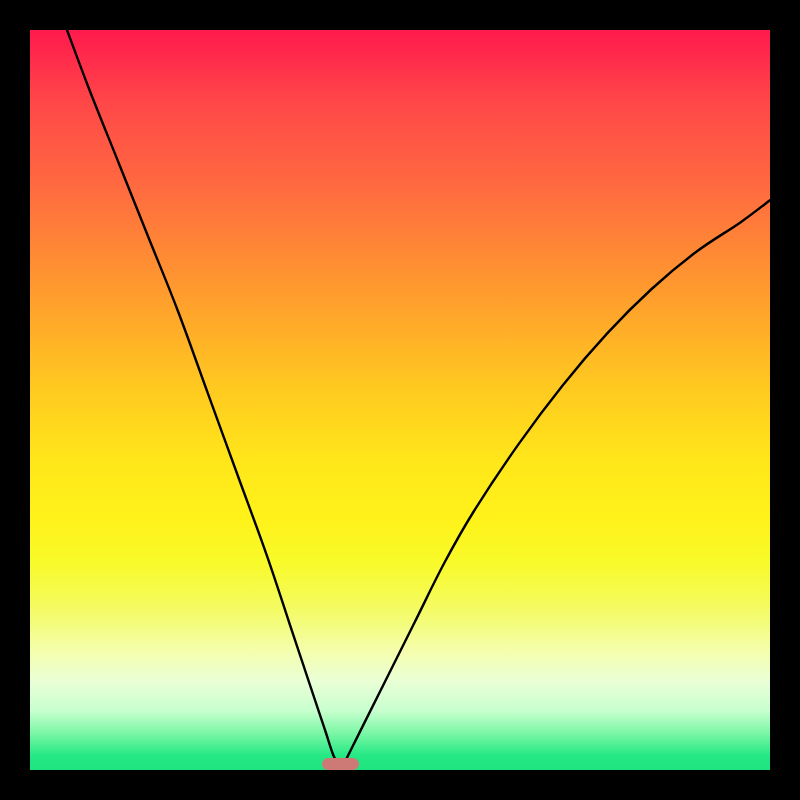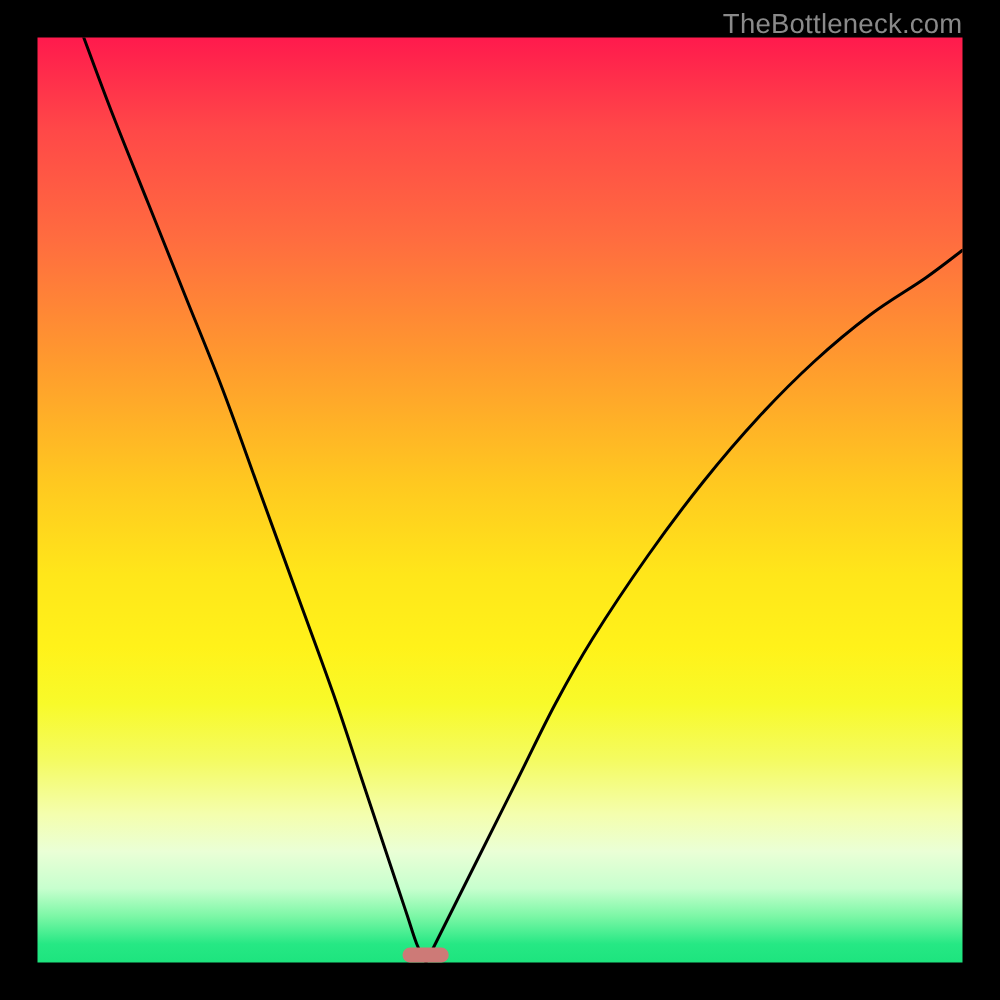--- a/index.html
+++ b/index.html
@@ -58,21 +58,20 @@
     position: absolute;
     left: 0;
     top: 0;
     pointer-events: none;
   }
 </style>
 </head>
 <body>
 
 <div class="frame">
-  <div class="watermark">TheBottleneck.com</div>
 
   <div class="plot-area">
     <svg class="curve" width="740" height="740" viewBox="0 0 740 740">
       <path id="curve-left" fill="none" stroke="#000" stroke-width="2.4" stroke-linecap="round" d="M 37 0 C 40.996 10.655999999999988 49.876000000000005 35.223999999999926 59.2 59.19999999999993 C 68.524 83.17599999999993 78.14399999999999 106.56000000000003 88.8 133.20000000000005 C 99.456 159.84000000000006 107.744 180.56000000000006 118.4 207.20000000000005 C 129.056 233.84000000000003 137.344 253.228 148 281.2 C 158.656 309.17199999999997 166.944 333.29599999999994 177.6 362.59999999999997 C 188.256 391.904 196.544 414.696 207.20000000000002 444 C 217.85600000000002 473.304 227.47600000000003 498.76 236.8 525.4 C 246.124 552.04 252.34 572.02 259 592 C 265.66 611.98 268.472 620.4159999999999 273.8 636.4 C 279.12800000000004 652.384 284.60400000000004 668.8119999999999 288.6 680.8 C 292.596 692.788 293.336 695.008 296 703 C 298.664 710.992 300.736 718.5400000000001 303.4 725.2 C 306.06399999999996 731.86 309.468 737.336 310.8 740"></path>
       <path id="curve-right" fill="none" stroke="#000" stroke-width="2.4" stroke-linecap="round" d="M 310.8 740 C 312.132 737.336 314.204 733.192 318.2 725.2 C 322.19599999999997 717.2080000000001 326.34 708.9200000000001 333 695.6 C 339.66 682.28 345.876 669.8480000000001 355.2 651.2 C 364.524 632.552 374.144 613.312 384.8 592 C 395.456 570.688 403.744 552.78 414.40000000000003 532.8 C 425.05600000000004 512.8199999999999 430.68 502.312 444 481 C 457.32 459.688 472.41600000000005 437.044 488.40000000000003 414.4 C 504.384 391.756 516.8159999999999 375.17999999999995 532.8 355.2 C 548.784 335.22 561.216 320.716 577.2 303.40000000000003 C 593.1840000000001 286.08400000000006 605.616 273.652 621.6 259 C 637.5840000000001 244.34799999999998 650.016 233.988 666 222 C 681.984 210.012 697.0799999999999 201.724 710.4 192.39999999999998 C 723.72 183.07599999999996 734.672 174.19599999999994 740 170.19999999999993"></path>
     </svg>
     <div id="marker" class="minimum-marker" style="left: 292.3px; top: 728.16px; width: 37px; height: 11.84px;"></div>
   </div>
 </div>
 

